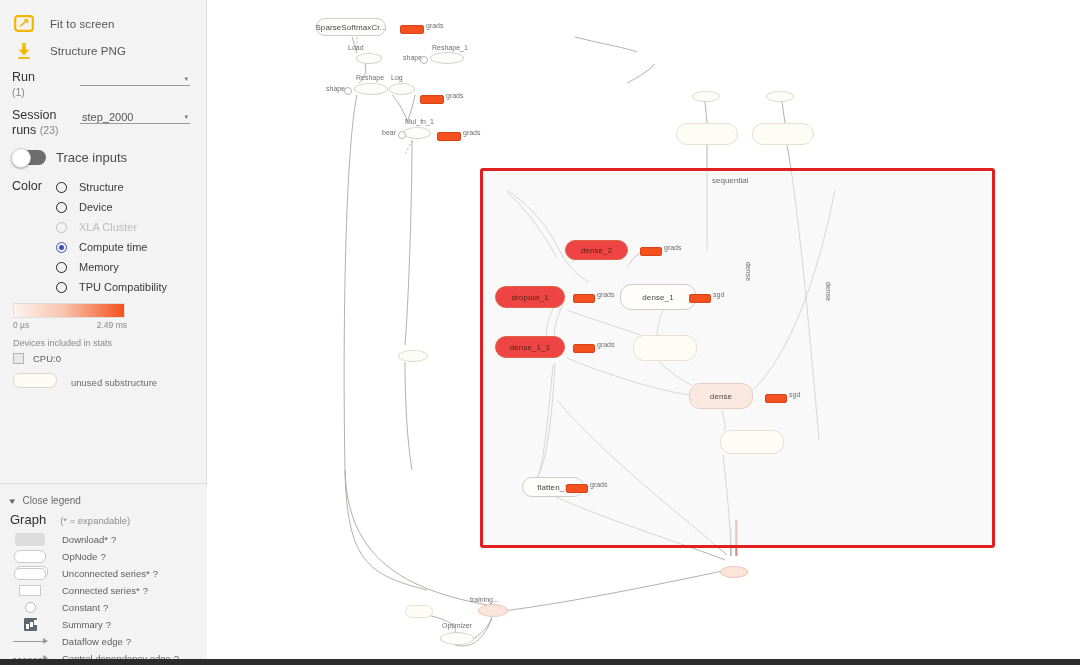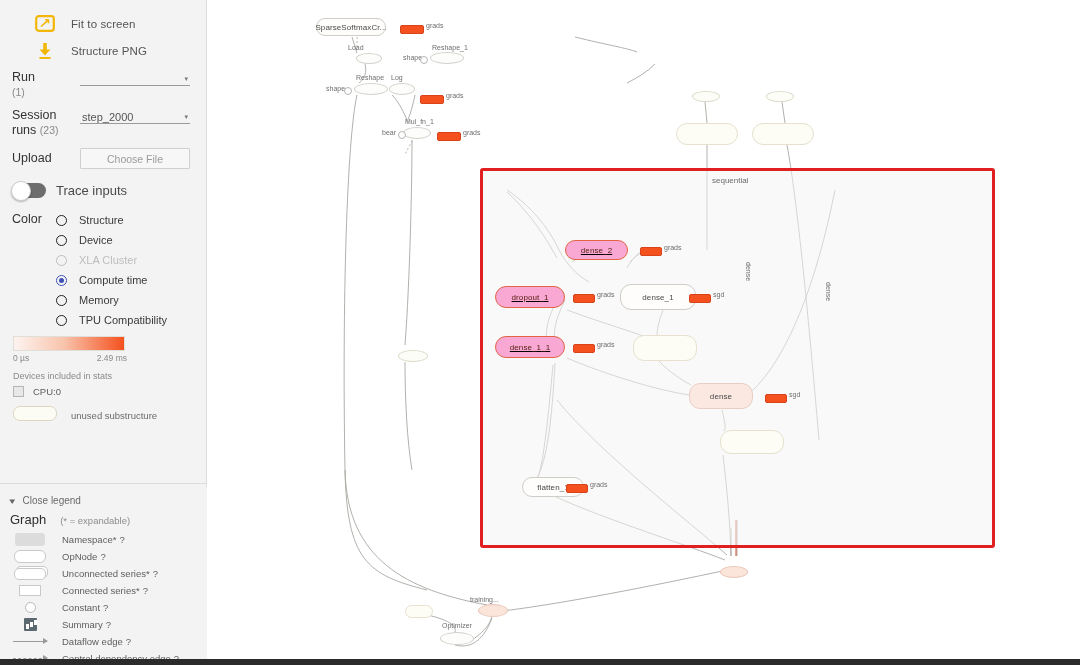--- a/index.html
+++ b/index.html
@@ -10,21 +10,21 @@
     -webkit-font-smoothing:antialiased;
   }
   #app{position:relative;width:1080px;height:665px;overflow:hidden;}
 
   
   #sidebar{
     position:absolute;left:0;top:0;width:207px;height:665px;
     background:#f3f3f3;border-right:1px solid #dcdcdc;
     box-sizing:border-box;
   }
-  .side-top{padding:10px 0 0 0;margin-left:21px;}
+  .side-top{padding:10px 0 0 0;}
   .tool-row{display:flex;align-items:center;height:27px;padding-left:12px;cursor:pointer;}
   .tool-ico{width:24px;height:22px;display:flex;align-items:center;justify-content:center;margin-right:14px;flex:0 0 24px;}
   .tool-label{font-size:11.5px;color:#555;letter-spacing:.1px;}
 
   .field-row{display:flex;align-items:flex-start;padding:6px 10px 2px 12px;}
   .field-label{font-size:12.5px;color:#333;width:68px;line-height:15px;}
   .field-label .count{font-size:10.5px;color:#888;}
   .select-wrap{flex:1;position:relative;padding-right:6px;}
   .select-line{
     border-bottom:1px solid #9a9a9a;height:15px;position:relative;
@@ -113,21 +113,21 @@
 
   
   #canvas{position:absolute;left:207px;top:0;right:0;bottom:0;background:#ffffff;overflow:hidden;}
   #graph-svg{position:absolute;left:0;top:0;}
 
   
   .gnode{position:absolute;box-sizing:border-box;display:flex;align-items:center;justify-content:center;}
   .gnode .lbl{font-size:8px;color:#4a4a4a;white-space:nowrap;letter-spacing:.1px;}
 
   .n-op{border-radius:11px;background:#fefdfb;border:1px solid #cfcdc8;}
-  .n-hot{border-radius:11px;background:#f9a8d4;border:1px solid #e06446;text-decoration:underline;}
+  .n-hot{border-radius:11px;background:#ef4444;border:1px solid #e06446;}
   .n-hot .lbl{color:#5a2113;}
   .n-warm{border-radius:11px;background:#fbe9e1;border:1px solid #e9cfc3;}
   .n-pale{border-radius:11px;background:#fdfcf5;border:1px solid #e6e2cf;}
   .n-ellipse{border-radius:50%;background:#fdfdfb;border:1px solid #d3d1cb;}
   .n-ellipse-warm{border-radius:50%;background:#fbe4da;border:1px solid #e8c6b8;}
   .n-ellipse-pale{border-radius:50%;background:#fdfdf8;border:1px solid #dedbcb;}
 
   .summary-chip{
     position:absolute;height:7px;border-radius:2px;background:#f4511e;border:1px solid #d8431a;
   }
@@ -191,24 +191,20 @@
         <span class="count">(23)</span>
       </div>
       <div class="select-wrap">
         <div class="select-line">
           <span class="select-val">step_2000</span>
           <span class="caret">▾</span>
         </div>
       </div>
     </div>
 
-    <div class="upload-row">
-      <div class="field-label">Upload</div>
-      <div class="choose-file">Choose File</div>
-    </div>
 
     <div class="toggle-row">
       <div class="toggle">
           <div class="knob"></div>
         </div>
       <span class="toggle-label">Trace inputs</span>
     </div>
 
     <div class="color-block">
       <div class="color-title">Color</div>
@@ -265,21 +261,21 @@
       </div>
       <div class="legend-head">
         <span class="g">Graph</span>
         <span class="hint">(* = expandable)</span>
       </div>
 
       <div class="legend-row">
         <span class="legend-sym">
             <span class="sym-namespace"></span>
           </span>
-        <span class="legend-txt">Namespace*</span>
+        <span class="legend-txt">Download*</span>
         <span class="legend-txt q" style="margin-left:3px">?</span>
       </div>
       <div class="legend-row">
         <span class="legend-sym">
             <span class="sym-opnode"></span>
           </span>
         <span class="legend-txt">OpNode</span>
         <span class="legend-txt q" style="margin-left:3px">?</span>
       </div>
       <div class="legend-row">

